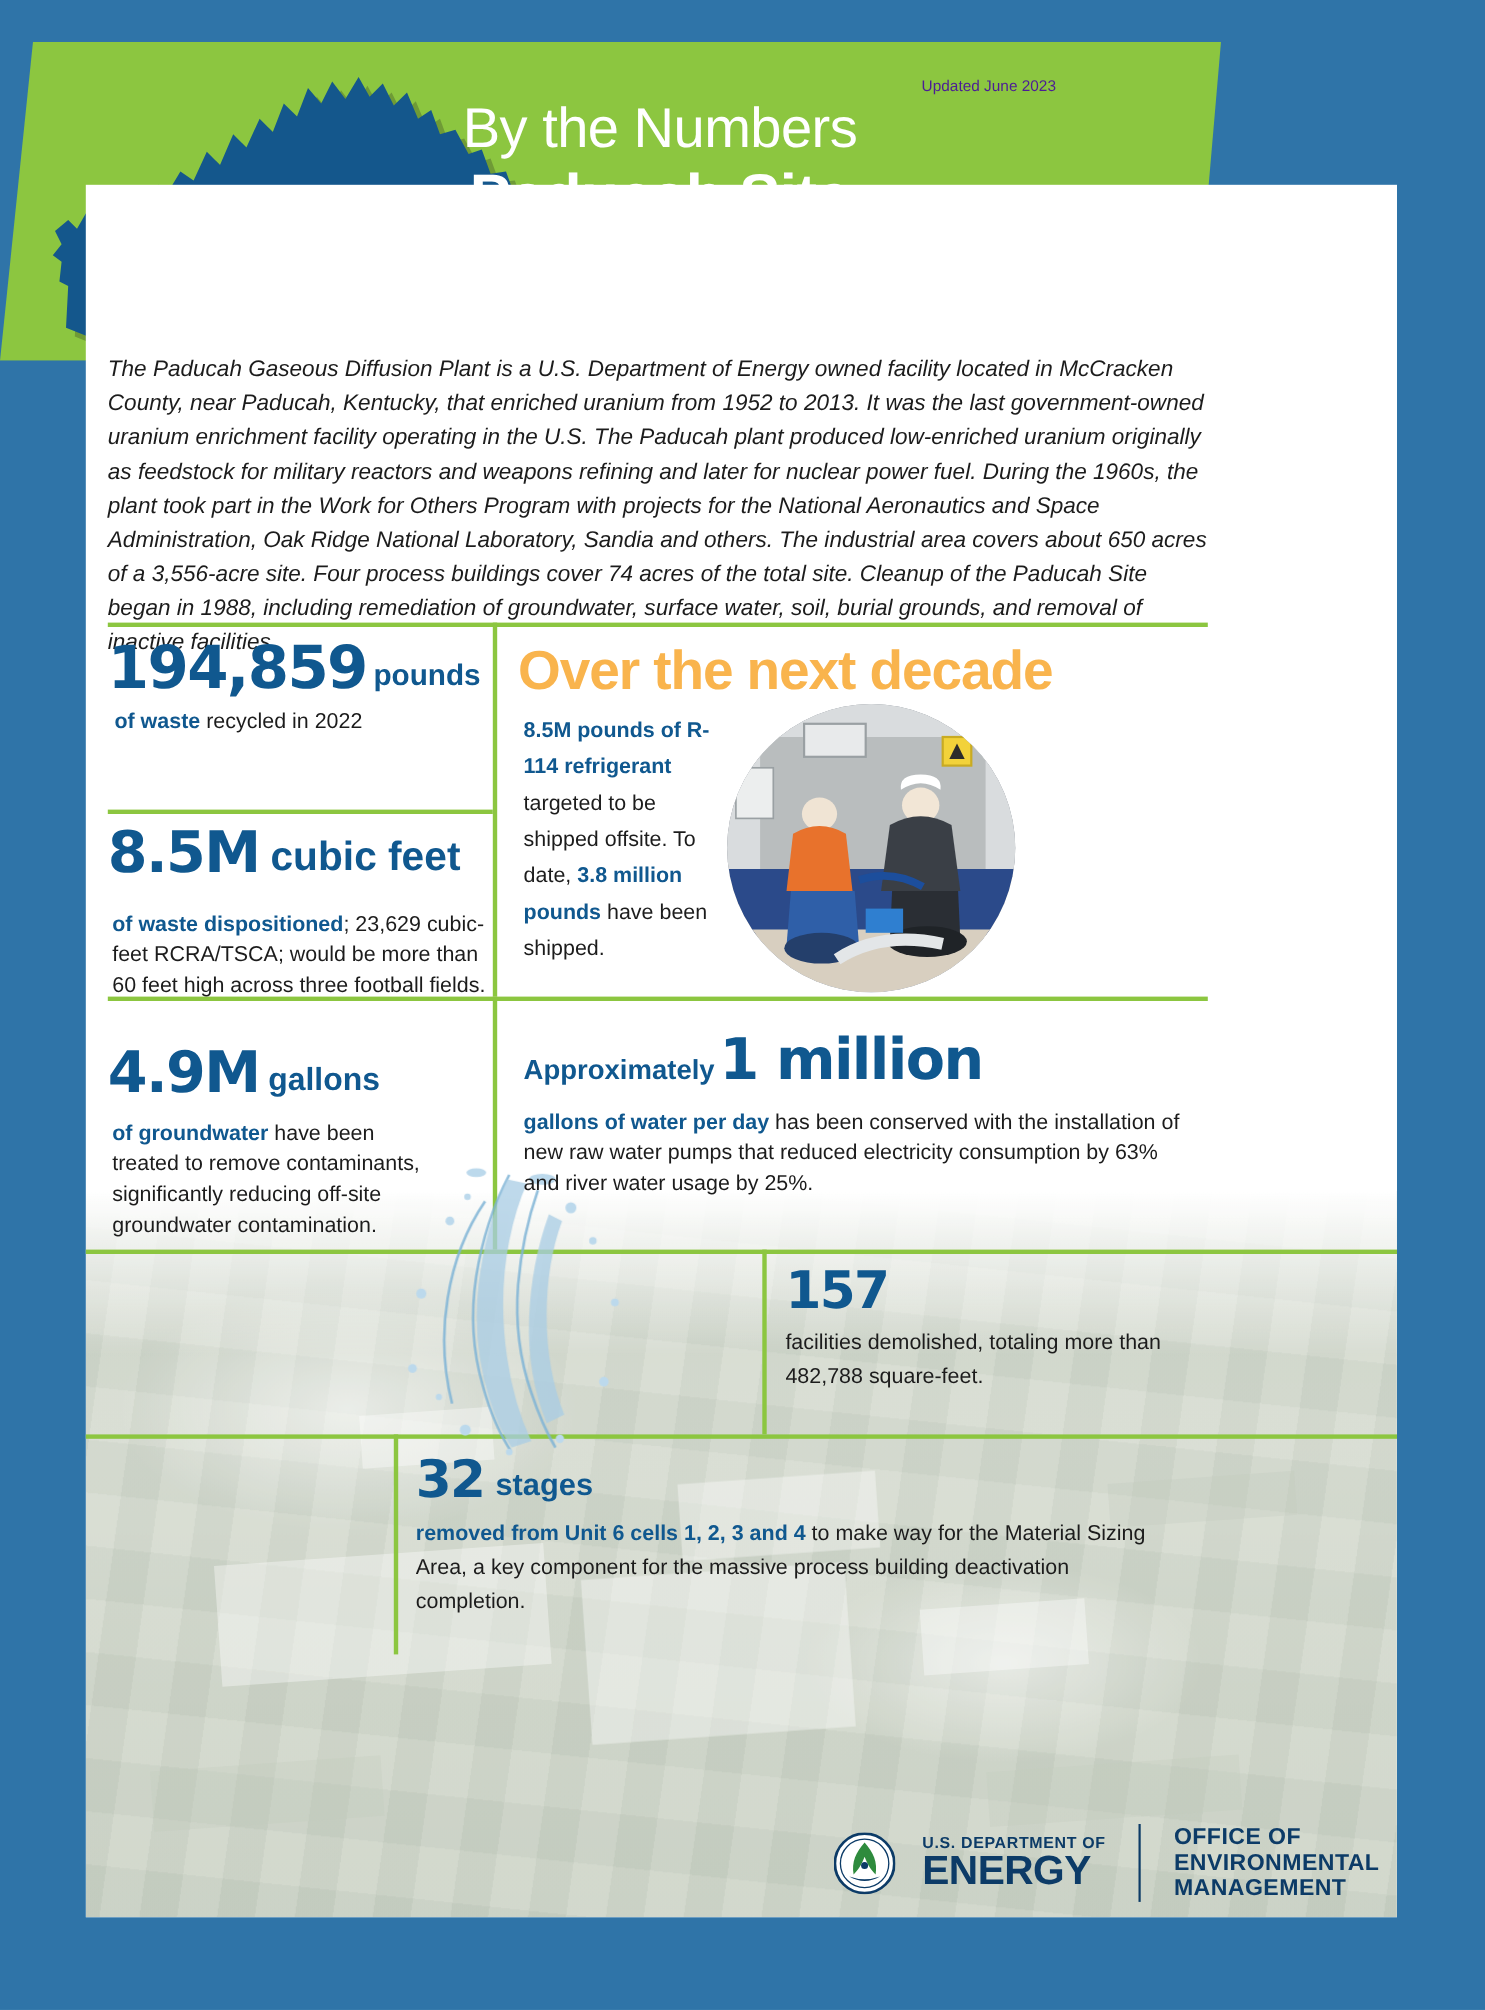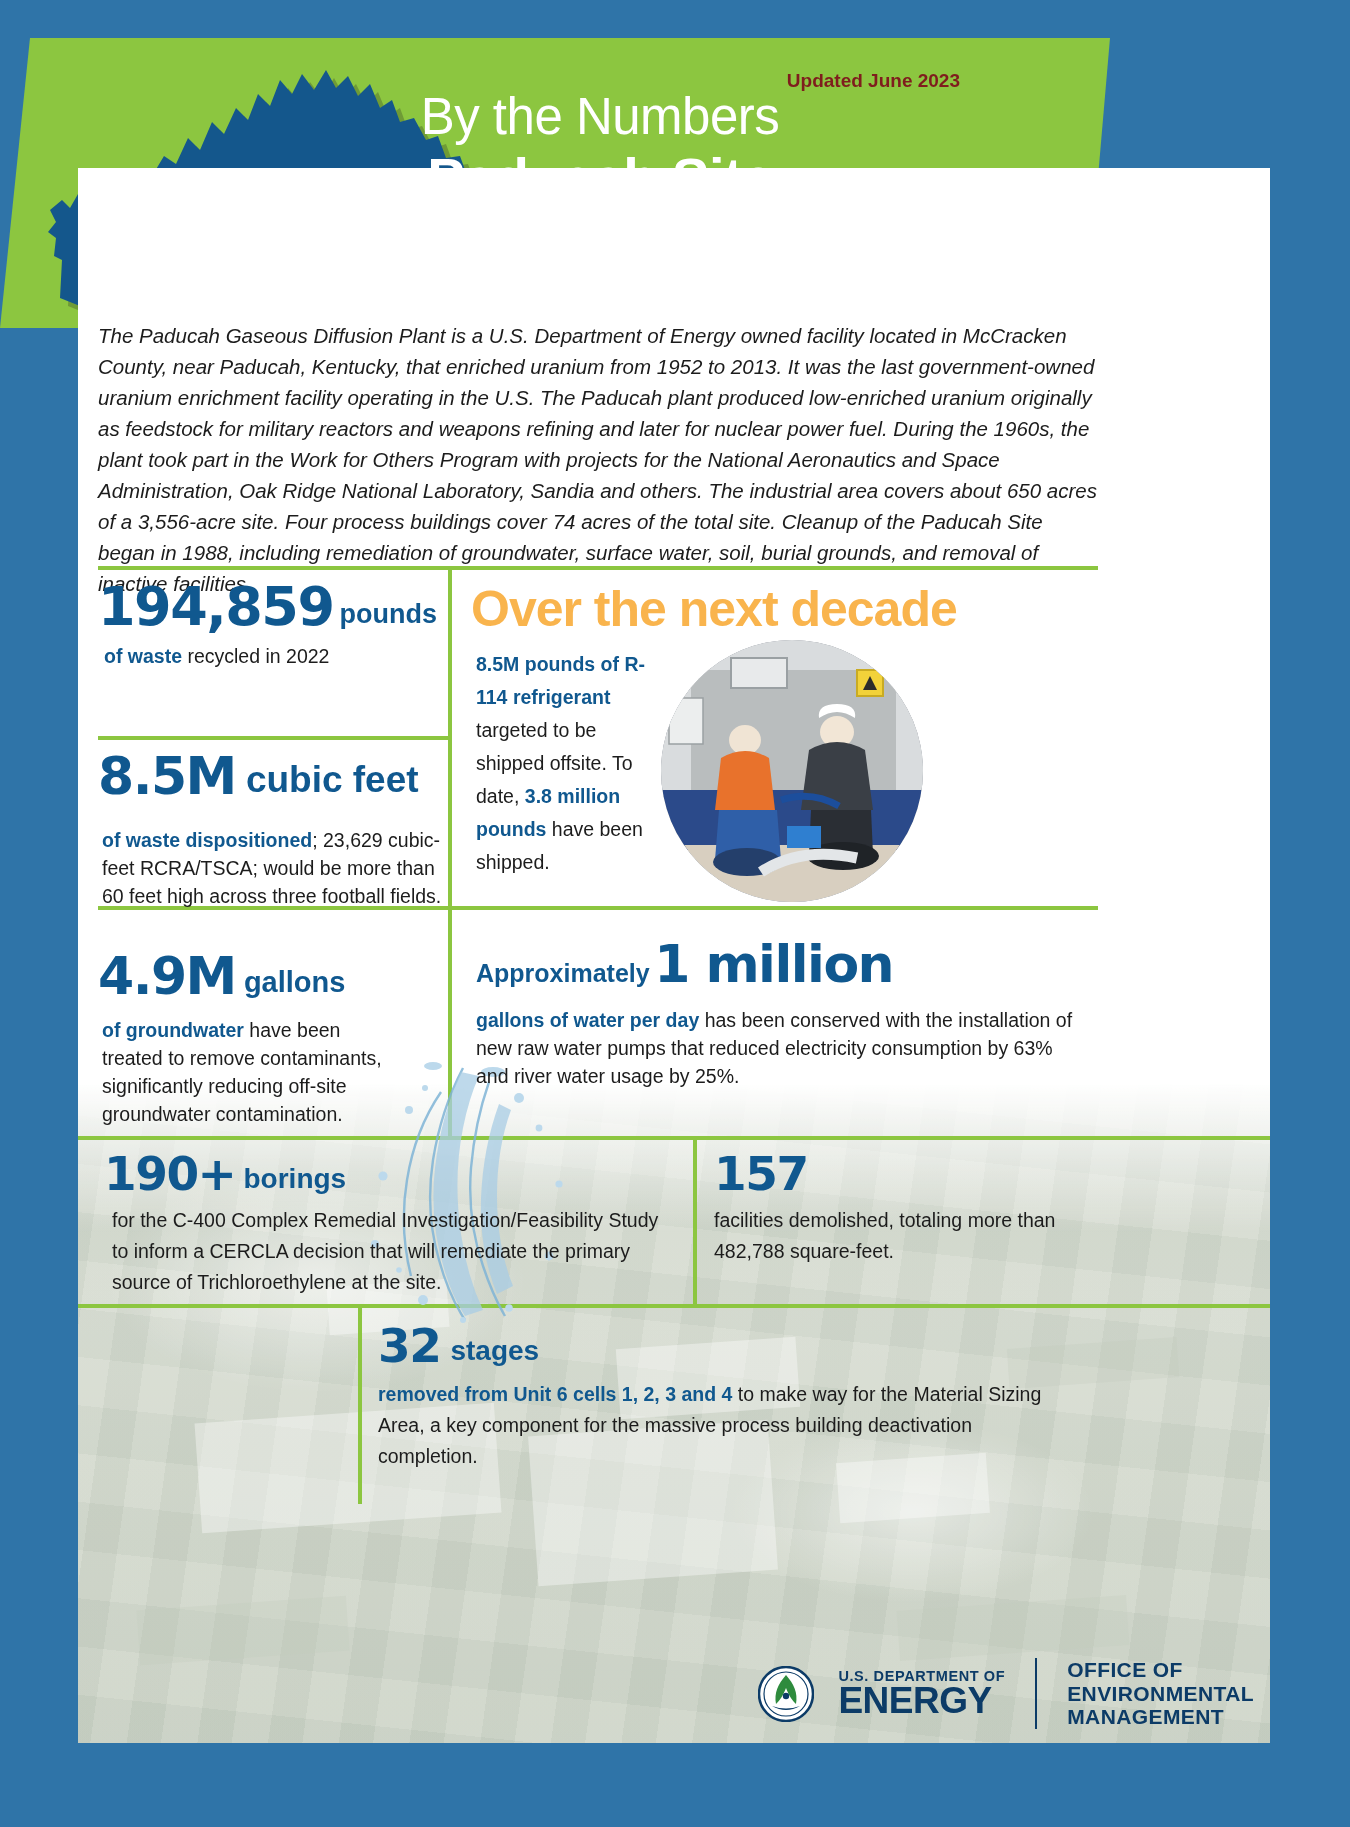--- a/index.html
+++ b/index.html
@@ -53,24 +53,23 @@
   .title-line2 {
     color: #ffffff;
     font-size: 56px;
     font-weight: 700;
     letter-spacing: -0.5px;
     line-height: 1.2;
   }
   .updated {
     position: absolute;
     right: 150px; top: 32px;
-    color: #7f1d1d;
-    font-size: 19px;
+    color: #4c1d95;
+    font-size: 14px;
     z-index: 5;
-    font-weight: bold;
   }
 
   
   .body-panel {
     position: absolute;
     left: 78px; top: 168px;
     width: 1192px;
     height: 1575px;
     background: #ffffff;
     overflow: hidden;
@@ -354,26 +353,20 @@
     </div>
 
     <div class="cell" style="left:398px; top:768px; width:610px;">
       <div class="stat-unit" style="font-size:25px;">Approximately</div>
       <div class="stat-num" style="font-size:52px; margin-top:2px;">1 million</div>
       <div class="stat-desc" style="margin-top:16px; width:605px;">
         <b>gallons of water per day</b><span> has been conserved with the installation of new raw water pumps that reduced electricity consumption by 63% and river water usage by 25%.</span>
       </div>
     </div>
 
-    <div class="cell" style="left:26px; top:982px; width:580px;">
-      <div>
-        <span class="stat-num" style="font-size:47px;">190+</span><span class="stat-unit" style="font-size:28px; margin-left:8px; vertical-align:2px;">borings</span>
-      </div>
-      <div class="stat-desc" style="margin-top:8px; padding-left:8px; width:570px; line-height:31px;">for the C-400 Complex Remedial Investigation/Feasibility Study to inform a CERCLA decision that will remediate the primary source of Trichloroethylene at the site.</div>
-    </div>
 
     <div class="cell" style="left:636px; top:982px; width:380px;">
       <div>
         <span class="stat-num" style="font-size:47px;">157</span>
       </div>
       <div class="stat-desc" style="margin-top:8px; width:370px; line-height:31px;">facilities demolished, totaling more than 482,788 square-feet.</div>
     </div>
 
 
     <div class="cell" style="left:300px; top:1154px; width:680px;">

